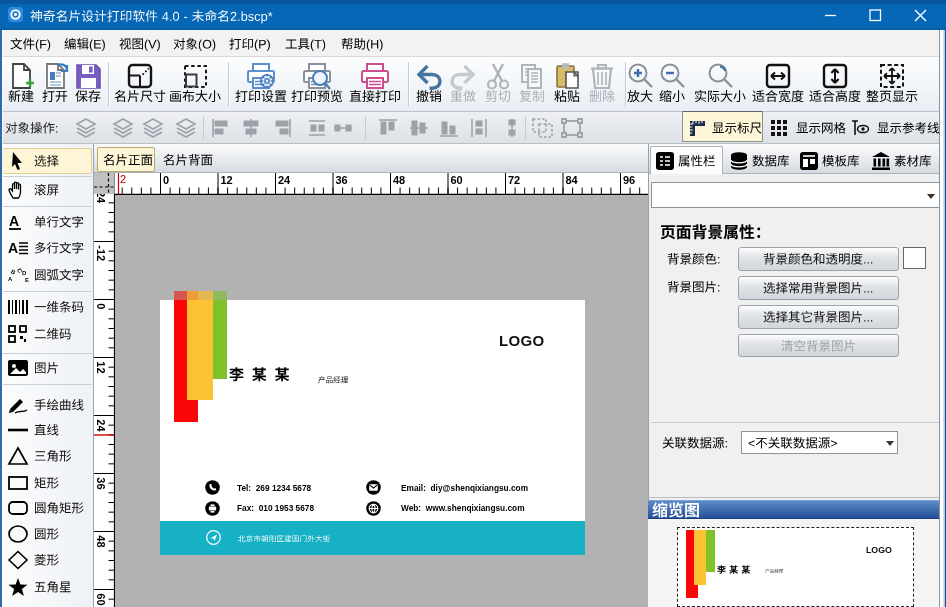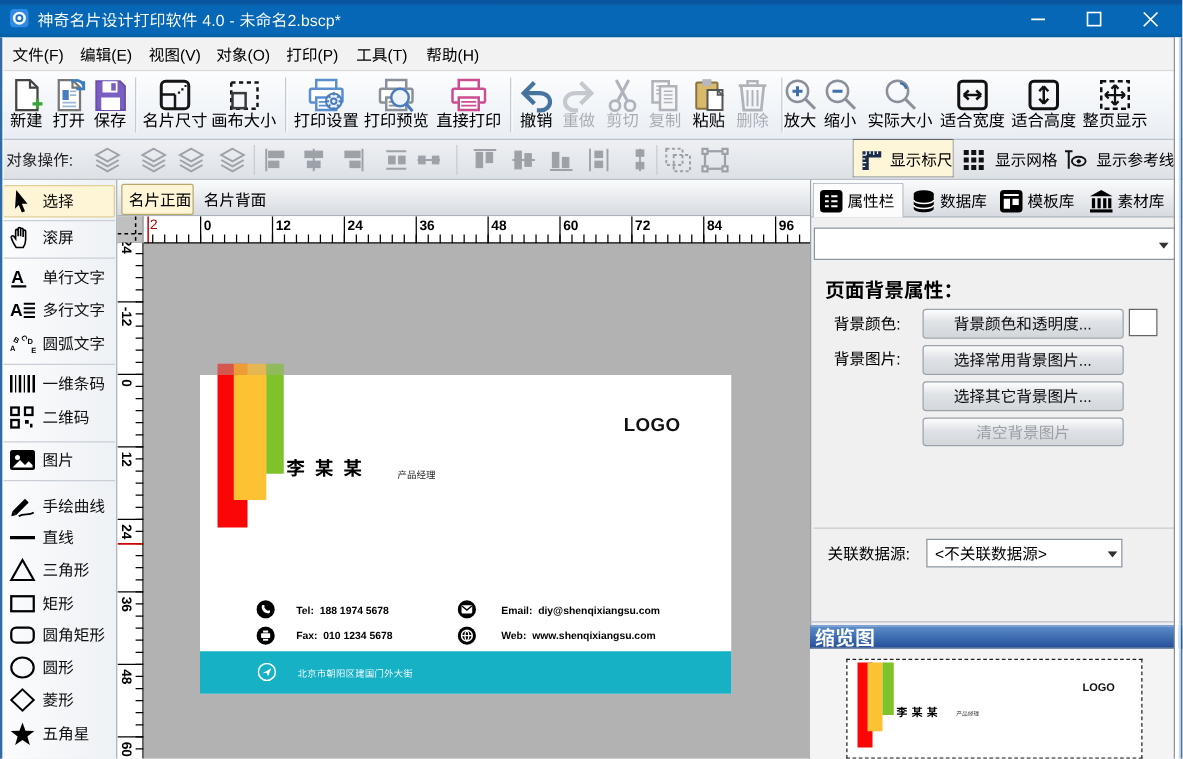--- a/index.html
+++ b/index.html
@@ -1009,22 +1009,22 @@
       <path d="M3.3 4.5 L7 7.5 L10.7 4.5" stroke="#000" stroke-width="1" fill="none"></path>
     </svg>
   </div>
 <div style="position:absolute;left:366px;top:501px">
     <svg width="15" height="15" viewBox="0 0 14 14">
       <circle cx="7" cy="7" r="6.8" fill="#000"></circle>
       <circle cx="7" cy="7" r="4" fill="none" stroke="#fff" stroke-width="1.1"></circle>
       <path d="M3 7 H11 M7 3 C5 5 5 9 7 11 C9 9 9 5 7 3" stroke="#fff" stroke-width="1" fill="none"></path>
     </svg>
   </div>
-<div class="abs" style="left:237px;top:482.5px;font-family:'Liberation Sans',sans-serif;font-weight:bold;font-size:8.3px;line-height:10px;color:#000;white-space:pre">Tel:  188 1974 5678</div>
-<div class="abs" style="left:237px;top:502.5px;font-family:'Liberation Sans',sans-serif;font-weight:bold;font-size:8.3px;line-height:10px;color:#000;white-space:pre">Fax:  010 1234 5678</div>
+<div class="abs" style="left:237px;top:482.5px;font-family:'Liberation Sans',sans-serif;font-weight:bold;font-size:8.3px;line-height:10px;color:#000;white-space:pre">Tel:  269 1234 5678</div>
+<div class="abs" style="left:237px;top:502.5px;font-family:'Liberation Sans',sans-serif;font-weight:bold;font-size:8.3px;line-height:10px;color:#000;white-space:pre">Fax:  010 1953 5678</div>
 <div class="abs" style="left:401px;top:482.5px;font-family:'Liberation Sans',sans-serif;font-weight:bold;font-size:8.3px;line-height:10px;color:#000;white-space:pre">Email:  diy@shenqixiangsu.com</div>
 <div class="abs" style="left:401px;top:502.5px;font-family:'Liberation Sans',sans-serif;font-weight:bold;font-size:8.3px;line-height:10px;color:#000;white-space:pre">Web:  www.shenqixiangsu.com</div>
 <div style="position:absolute;left:160px;top:521px;width:425px;height:34px;background:#17b1c6"></div>
 <div style="position:absolute;left:206px;top:530px">
     <svg width="15" height="15" viewBox="0 0 15 15">
       <circle cx="7.5" cy="7.5" r="6.8" fill="none" stroke="#fff" stroke-width="1.2"></circle>
       <path d="M4 8.5 L11 4.5 L8.5 11 L7.2 8.2 Z" fill="#fff"></path>
     </svg>
   </div>
 <div style="position:absolute;left:238px;top:534px">

